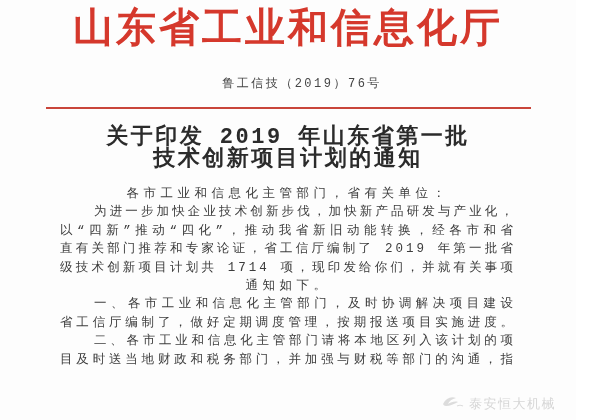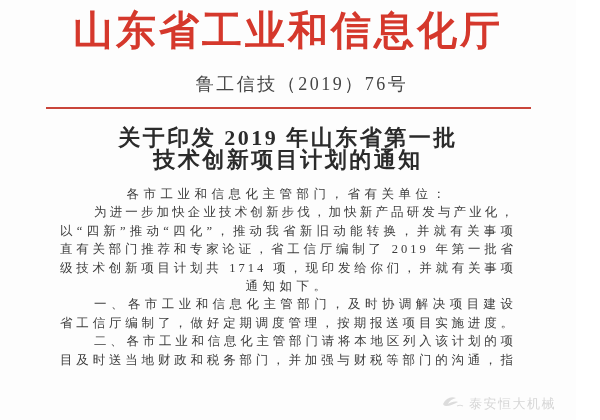--- a/index.html
+++ b/index.html
@@ -2,36 +2,36 @@
 <html><head>
 <meta charset="utf-8">
 <style>
   html, body { margin: 0; padding: 0; }
   .page {
     position: relative;
     width: 576px;
     height: 420px;
     background: #fdfdfd;
     overflow: hidden;
-    font-family: Liberation Serif, serif;
+    font-family: Liberation Mono, monospace;
   }
   .agency {
     margin-top: 8px;
     text-align: center;
     font-size: 40px;
     line-height: 46px;
     font-weight: 700;
     color: #d5382c;
     letter-spacing: 3px;
     white-space: nowrap;
   }
   .doc-number {
     margin-top: 22px;
     text-align: center;
-    font-size: 18px;
+    font-size: 12px;
     line-height: 17px;
     color: #454545;
     letter-spacing: 2.5px;
     white-space: nowrap;
     padding-left: 28px;
   }
   .divider {
     width: 485px;
     height: 2px;
     background: #c9453a;
@@ -90,21 +90,21 @@
   <div class="divider"></div>
 
   <div class="notice-title">
     <div>关于印发 2019 年山东省第一批</div>
     <div>技术创新项目计划的通知</div>
   </div>
 
   <div class="doc-body">
     <div class="line short">各市工业和信息化主管部门，省有关单位：</div>
     <div class="line indent">为进一步加快企业技术创新步伐，加快新产品研发与产业化，</div>
-    <div class="line">以“四新”推动“四化”，推动我省新旧动能转换，并就有关事项</div>
+    <div class="line">以“四新”推动“四化”，推动我省新旧动能转换，经各市和省</div>
     <div class="line">直有关部门推荐和专家论证，省工信厅编制了 2019 年第一批省</div>
     <div class="line">级技术创新项目计划共 1714 项，现印发给你们，并就有关事项</div>
     <div class="line short">通知如下。</div>
     <div class="line indent">一、各市工业和信息化主管部门，及时协调解决项目建设</div>
     <div class="line">省工信厅编制了，做好定期调度管理，按期报送项目实施进度。</div>
     <div class="line indent">二、各市工业和信息化主管部门请将本地区列入该计划的项</div>
     <div class="line">目及时送当地财政和税务部门，并加强与财税等部门的沟通，指</div>
   </div>
 
   <div class="watermark">

